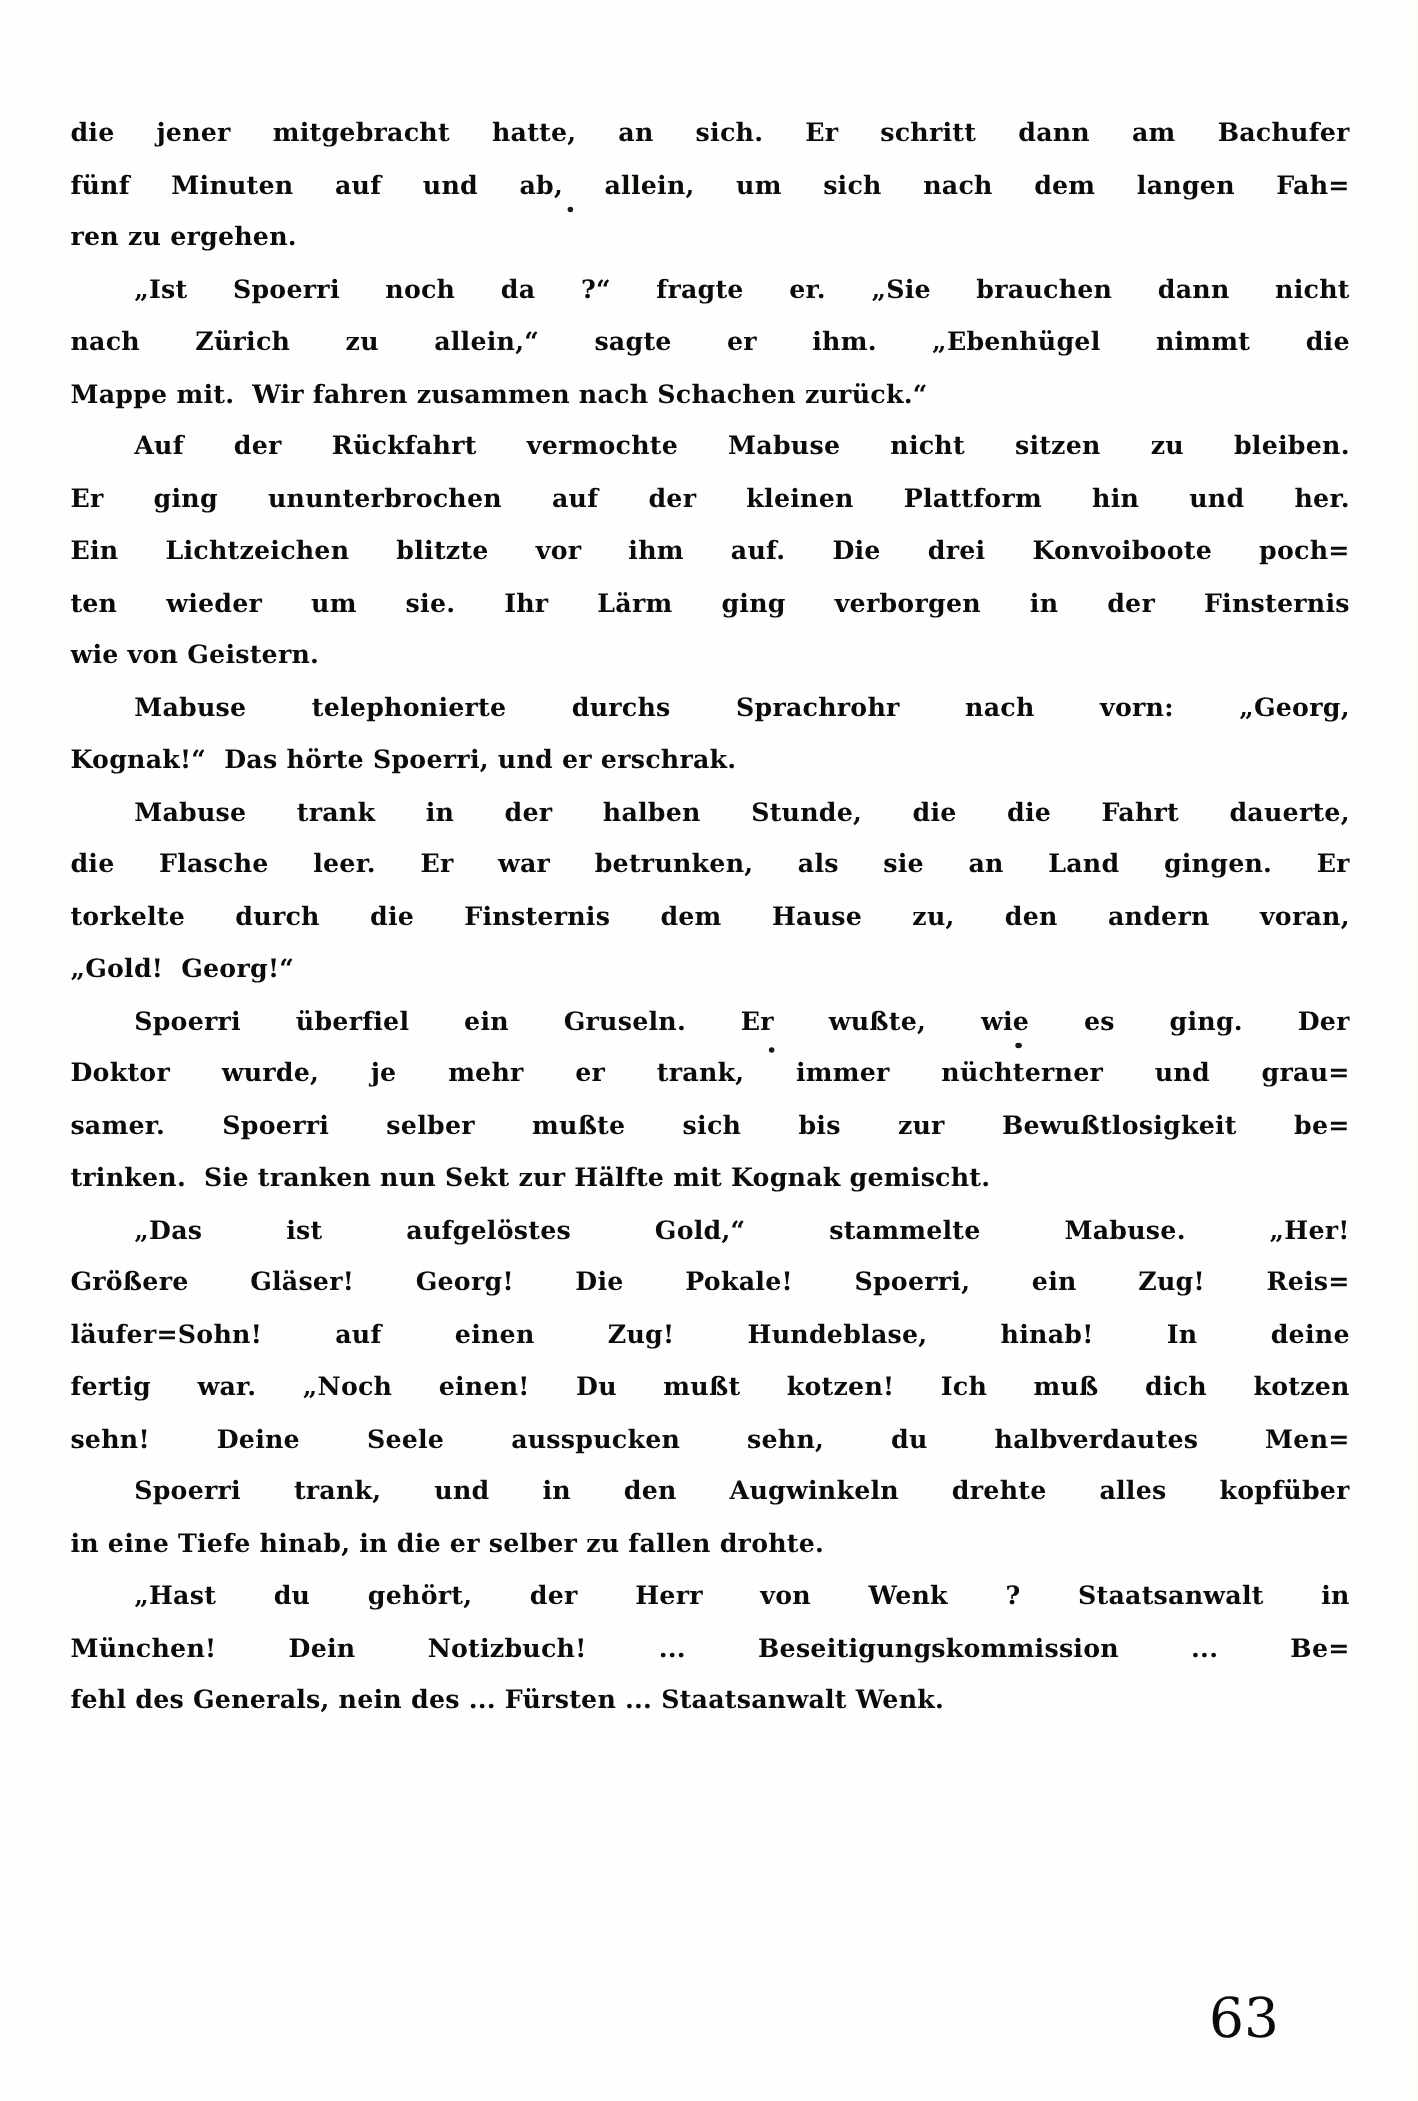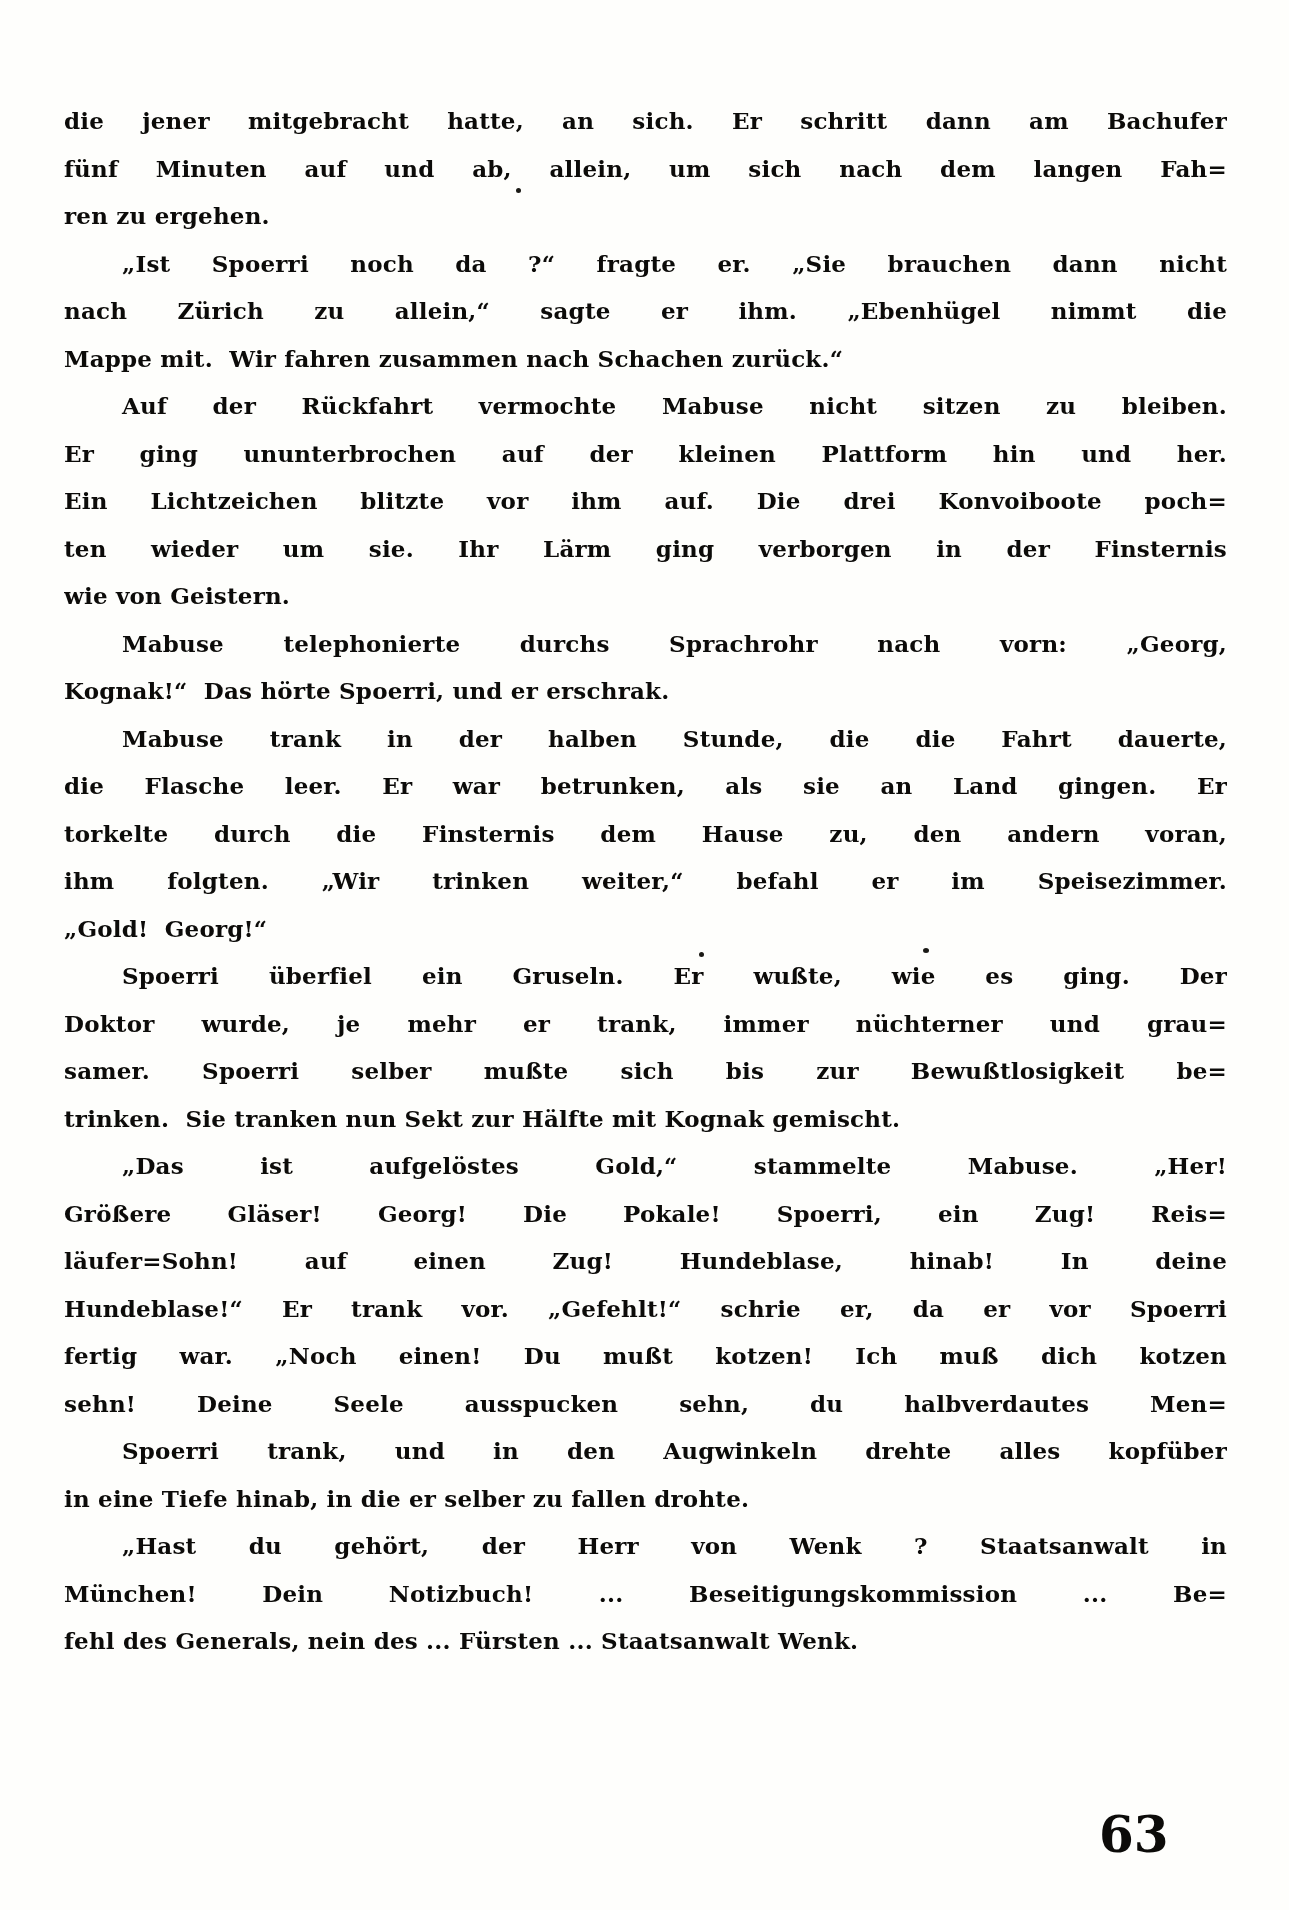--- a/index.html
+++ b/index.html
@@ -32,21 +32,21 @@
   .line.indent { text-indent: 58px; }
   .line.end {
     text-align-last: left;
     white-space: pre-wrap;
   }
   .page-number {
     position: absolute;
     left: 1099px;
     top: 1810px;
     font-family: "DejaVu Serif", "Liberation Serif", serif;
-    font-weight: 700;
+    font-weight: 400;
     font-size: 50px;
     line-height: 50px;
     color: #0c0b09;
   }
   .speck {
     position: absolute;
     background: #1a1915;
     border-radius: 50%;
   }
 </style>
@@ -64,30 +64,28 @@
       <div class="line indent">Auf der Rückfahrt vermochte Mabuse nicht sitzen zu bleiben.</div>
       <div class="line">Er ging ununterbrochen auf der kleinen Plattform hin und her.</div>
       <div class="line">Ein Lichtzeichen blitzte vor ihm auf.  Die drei Konvoiboote poch=</div>
       <div class="line">ten wieder um sie.  Ihr Lärm ging verborgen in der Finsternis</div>
       <div class="line end">wie von Geistern.</div>
       <div class="line indent">Mabuse telephonierte durchs Sprachrohr nach vorn: „Georg,</div>
       <div class="line end">Kognak!“  Das hörte Spoerri, und er erschrak.</div>
       <div class="line indent">Mabuse trank in der halben Stunde, die die Fahrt dauerte,</div>
       <div class="line">die Flasche leer.  Er war betrunken, als sie an Land gingen.  Er</div>
       <div class="line">torkelte durch die Finsternis dem Hause zu, den andern voran,</div>
-      <div class="line">ihm folgten.  „Wir trinken weiter,“ befahl er im Speisezimmer.</div>
       <div class="line end">„Gold!  Georg!“</div>
       <div class="line indent">Spoerri überfiel ein Gruseln.  Er wußte, wie es ging.  Der</div>
       <div class="line">Doktor wurde, je mehr er trank, immer nüchterner und grau=</div>
       <div class="line">samer.  Spoerri selber mußte sich bis zur Bewußtlosigkeit be=</div>
       <div class="line end">trinken.  Sie tranken nun Sekt zur Hälfte mit Kognak gemischt.</div>
       <div class="line indent">„Das ist aufgelöstes Gold,“ stammelte Mabuse.  „Her!</div>
       <div class="line">Größere Gläser!  Georg!  Die Pokale!  Spoerri, ein Zug!  Reis=</div>
       <div class="line">läufer=Sohn! auf einen Zug!  Hundeblase, hinab!  In deine</div>
-      <div class="line">Hundeblase!“ Er trank vor.  „Gefehlt!“ schrie er, da er vor Spoerri</div>
       <div class="line">fertig war.  „Noch einen!  Du mußt kotzen!  Ich muß dich kotzen</div>
       <div class="line">sehn!  Deine Seele ausspucken sehn, du halbverdautes Men=</div>
       <div class="line indent">Spoerri trank, und in den Augwinkeln drehte alles kopfüber</div>
       <div class="line end">in eine Tiefe hinab, in die er selber zu fallen drohte.</div>
       <div class="line indent">„Hast du gehört, der Herr von Wenk ?  Staatsanwalt in</div>
       <div class="line">München! Dein Notizbuch! ... Beseitigungskommission ... Be=</div>
       <div class="line end">fehl des Generals, nein des ... Fürsten ... Staatsanwalt Wenk.</div>
     </div>
   <div class="page-number">63</div>
 

